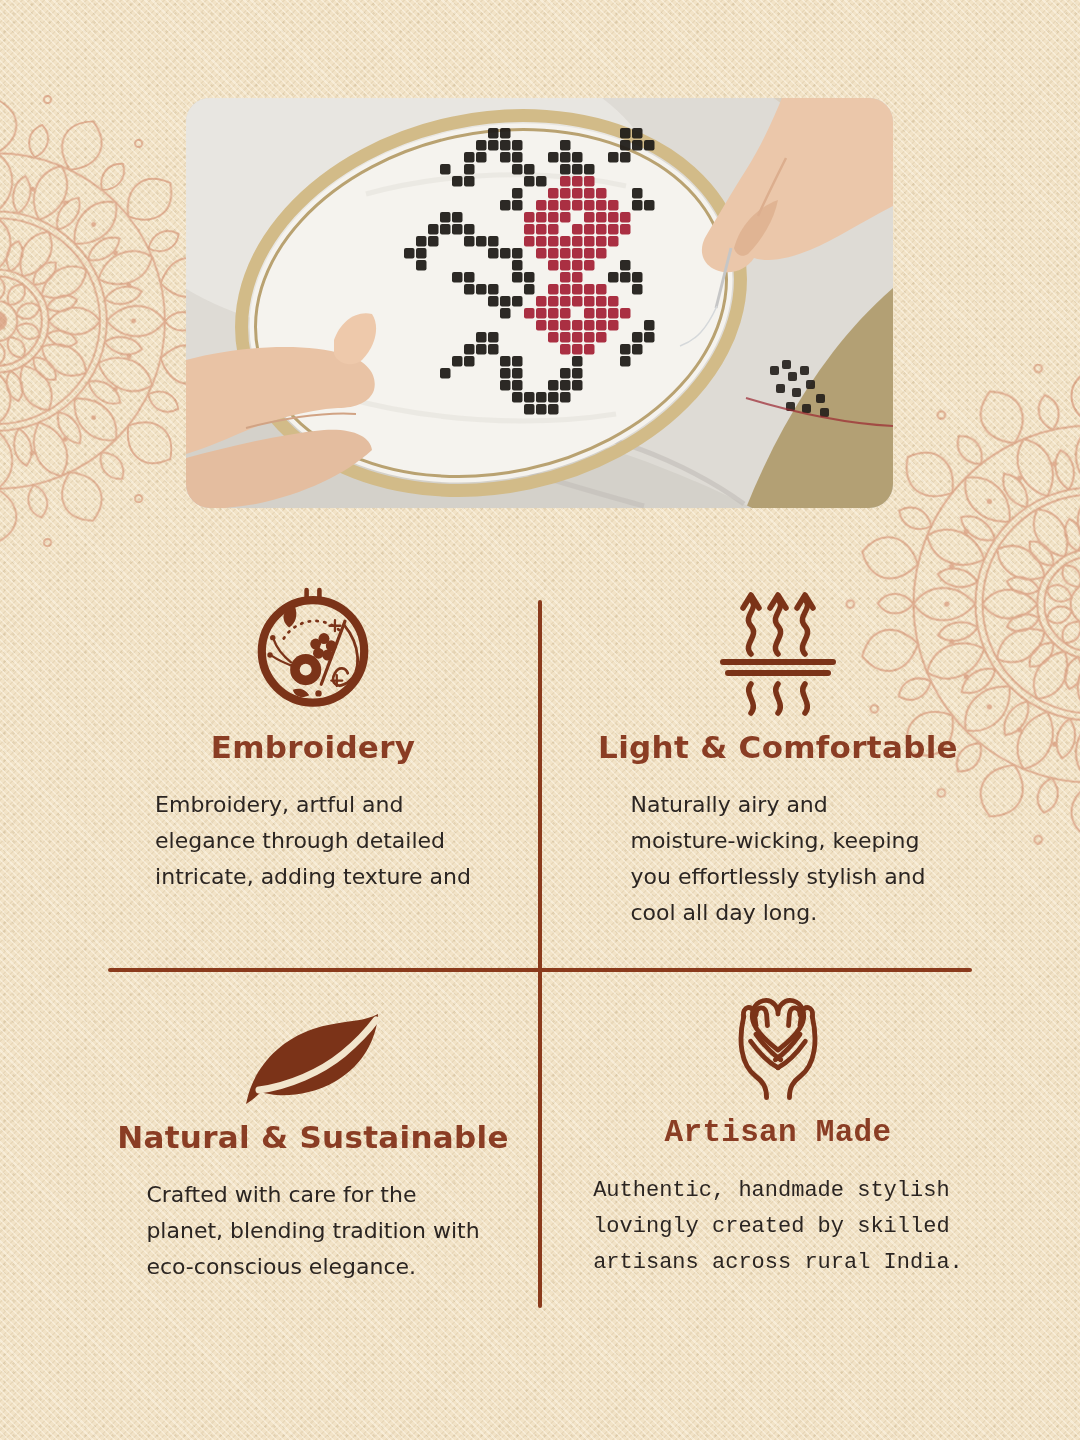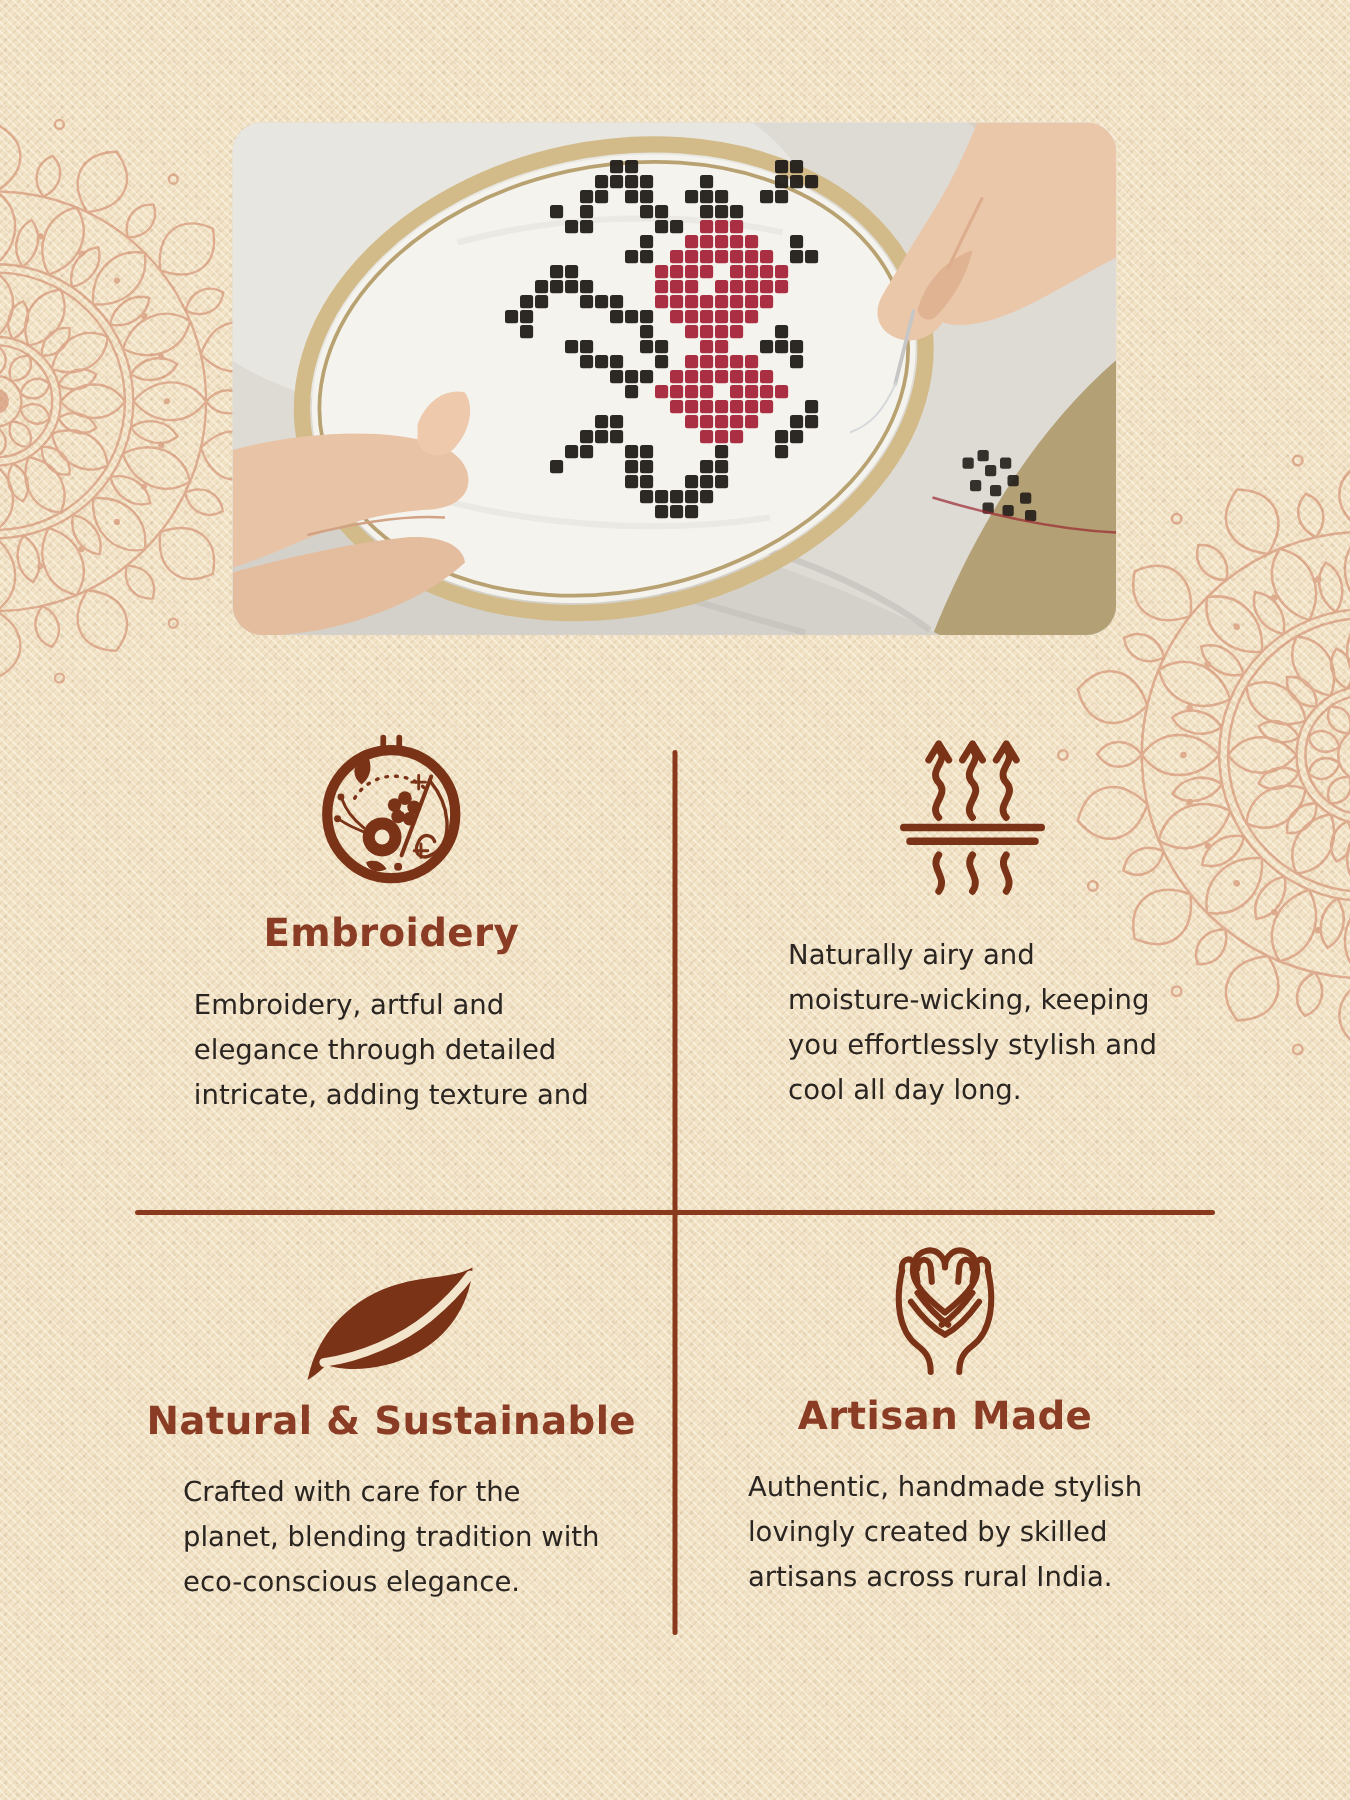--- a/index.html
+++ b/index.html
@@ -21,21 +21,21 @@
     position:absolute;left:186px;top:98px;width:707px;height:410px;
     border-radius:24px;overflow:hidden;background:#dedbd5;
   }
   .hero svg{display:block;}
   .divider-v{position:absolute;left:538px;top:600px;width:4px;height:708px;background:#8a3a1c;border-radius:2px;}
   .divider-h{position:absolute;left:108px;top:968px;width:864px;height:4px;background:#8a3a1c;border-radius:2px;}
   .feature{position:absolute;display:flex;flex-direction:column;align-items:center;}
   #feature-1{left:88px;top:582px;width:450px;}
   #feature-2{left:553px;top:582px;width:450px;}
   #feature-3{left:73px;top:992px;width:480px;}
-  #feature-4{left:531px;top:988px;width:450px;}
+  #feature-4{left:553px;top:988px;width:450px;font-family:Liberation Mono, monospace;}
   .f-icon{display:flex;align-items:center;justify-content:center;}
   .top-row .f-icon{height:145px;}
   .bottom-row .f-icon{height:125px;}
   .f-title{font-size:31px;font-weight:700;color:#8a3d24;letter-spacing:.3px;line-height:40px;}
   .f-body{margin-top:20px;font-size:22px;line-height:36px;color:#2b2522;}
   .icon-stroke{stroke:#7b3318;fill:none;stroke-linecap:round;stroke-linejoin:round;}
   .icon-fill{fill:#7b3318;}
 </style>
 </head>
 <body>
@@ -620,20 +620,21 @@
           <path d="M 75 74 C 66 64 84 56 75 46 C 66 36 84 28 75 20"></path>
           <path d="M 67 28 L 75 15 L 83 28"></path>
           <path d="M 102 74 C 93 64 111 56 102 46 C 93 36 111 28 102 20"></path>
           <path d="M 94 28 L 102 15 L 110 28"></path>
           <path d="M 48 104 C 40 114 56 122 48 133"></path>
           <path d="M 75 104 C 67 114 83 122 75 133"></path>
           <path d="M 102 104 C 94 114 110 122 102 133"></path>
         </g>
       </svg>
     </div>
+    <div class="f-title">Light &amp; Comfortable</div>
     <div class="f-body">
       <div>Naturally airy and</div>
       <div>moisture-wicking, keeping</div>
       <div>you effortlessly stylish and</div>
       <div>cool all day long.</div>
     </div>
   </div>
 
   <div id="feature-3" class="feature bottom-row">
     <div class="f-icon">

